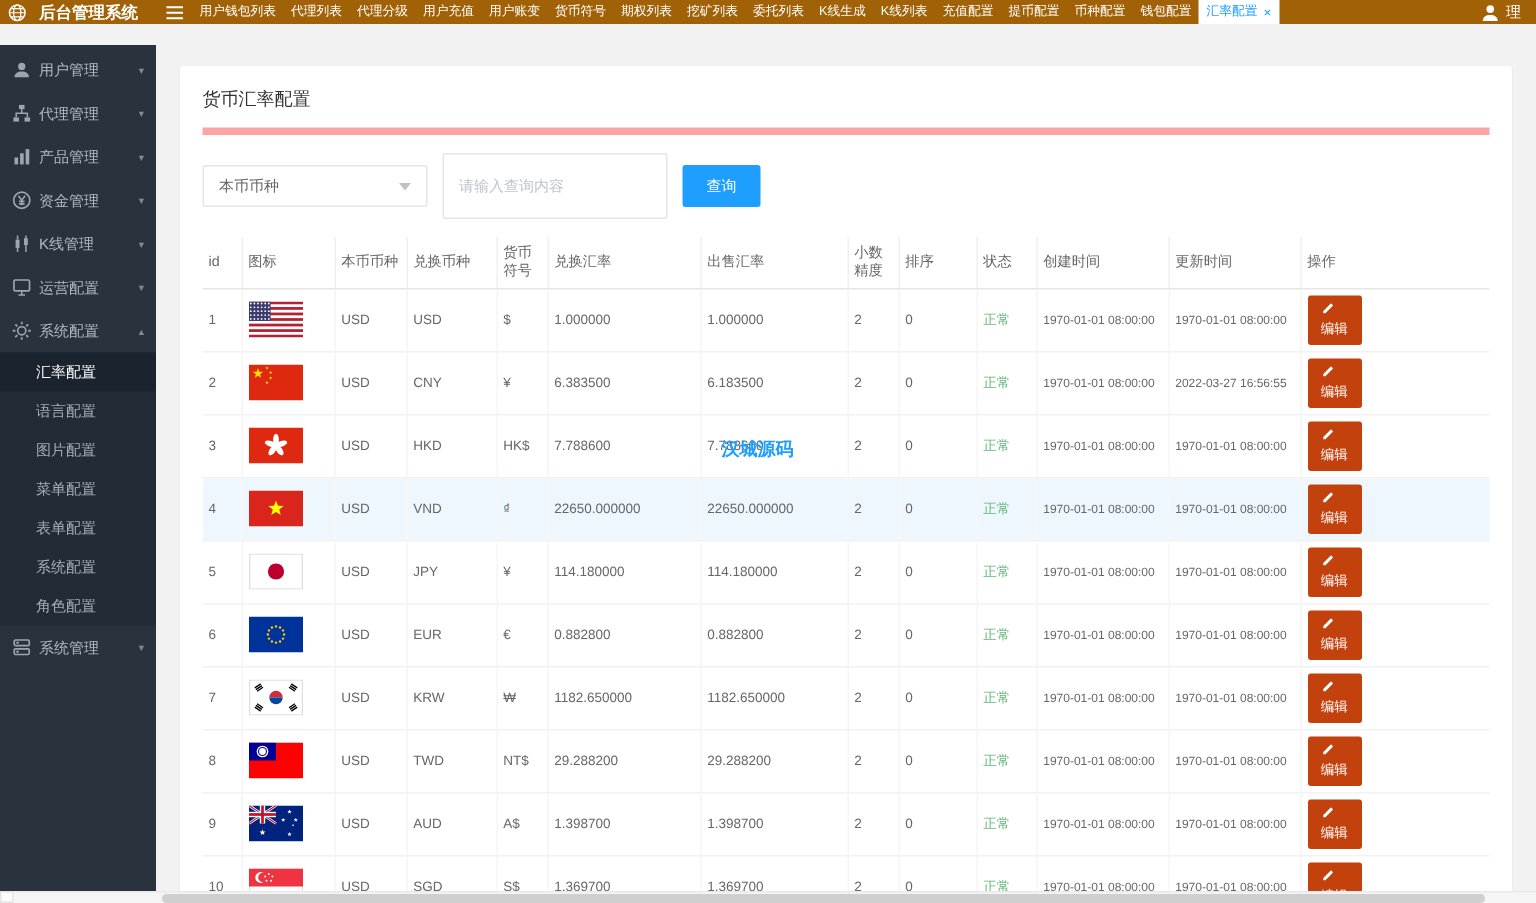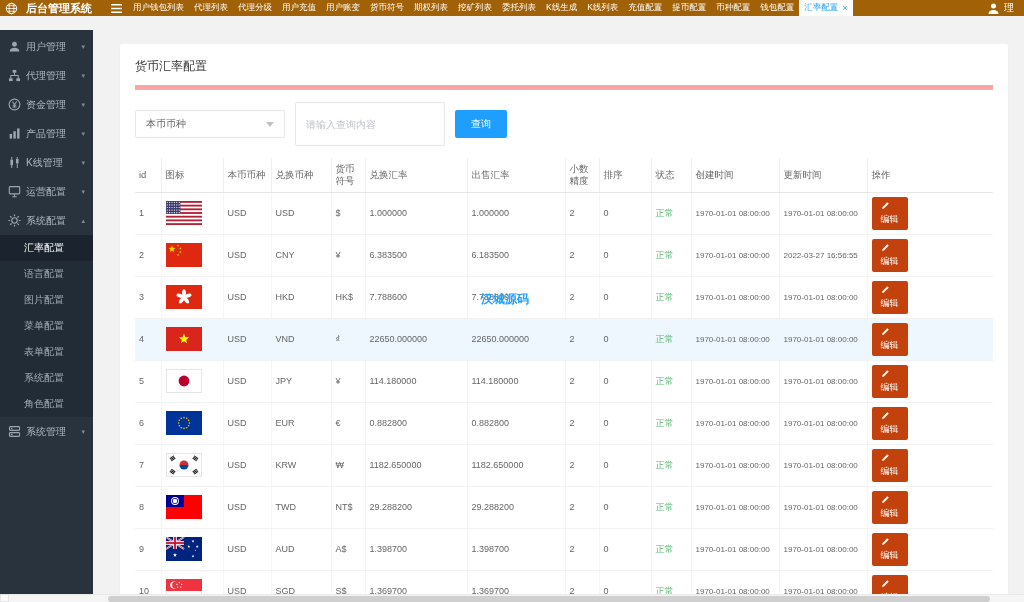--- a/index.html
+++ b/index.html
@@ -12,21 +12,21 @@
   .brand { width:104px; flex:none; display:flex; align-items:center; gap:4px; padding-left:5px; }
   .brand-text { font-size:11px; font-weight:bold; white-space:nowrap; }
   .hamburger { width:24px; flex:none; display:flex; align-items:center; justify-content:center; cursor:pointer; }
   .tabs { flex:1; display:flex; align-items:stretch; overflow:hidden; }
   .tab { display:flex; align-items:center; padding:0 5px; font-size:8.5px; white-space:nowrap; cursor:pointer; }
   .tab.active { background:#fff; color:#1E9FFF; }
   .tab .close { margin-left:4px; font-size:9px; line-height:1; }
   .user { flex:none; display:flex; align-items:center; gap:4px; padding:0 10px; font-size:10px; cursor:pointer; }
 
   
-  .sidebar { position:absolute; top:30px; left:0; bottom:0; width:93px; background:#28333E; padding-top:2px; }
+  .sidebar { position:absolute; top:30px; left:0; bottom:0; width:104px; background:#28333E; padding-top:2px; }
   .sb-item { height:29px; display:flex; align-items:center; gap:5px; padding:0 8px; color:#aeb9c2; font-size:10px; cursor:pointer; white-space:nowrap; }
   .sb-item .sb-label { flex:1; overflow:hidden; }
   .sb-ic { width:13px; height:13px; flex:none; color:#9aa6b0; display:flex; align-items:center; }
   .sb-ic svg { width:13px; height:13px; }
   .sb-caret { font-size:7px; color:#7f8b95; }
   .sb-sub { background:#222c36; }
   .sb-sub .sb-item { height:26px; padding-left:24px; color:#a3adb6; }
   .sb-sub .sb-item.active { background:#1b242e; color:#ffffff; }
 
   
@@ -163,36 +163,36 @@
             <rect x="9" y="10" width="4" height="3" fill="currentColor"></rect>
             <path d="M7 4v3M3 10V7h8v3" stroke="currentColor" fill="none" stroke-width="1.1"></path>
           </svg>
         </span>
         <span class="sb-label">代理管理</span>
         <span class="sb-caret">▾</span>
       </div>
       <div class="sb-item">
         <span class="sb-ic">
           <svg viewBox="0 0 14 14">
-            <circle cx="7" cy="7" r="5.8" fill="none" stroke="currentColor" stroke-width="1.2"></circle>
-            <path d="M4.6 3.8L7 7l2.4-3.2M7 7v3.6M5 7.8h4M5 9.6h4" stroke="currentColor" fill="none" stroke-width="1.1"></path>
-          </svg>
-        </span>
-        <span class="sb-label">资金管理</span>
-        <span class="sb-caret">▾</span>
-      </div>
-      <div class="sb-item">
-        <span class="sb-ic">
-          <svg viewBox="0 0 14 14">
             <rect x="1.8" y="7.5" width="2.6" height="5" fill="currentColor"></rect>
             <rect x="5.8" y="4.5" width="2.6" height="8" fill="currentColor"></rect>
             <rect x="9.8" y="1.5" width="2.6" height="11" fill="currentColor"></rect>
           </svg>
         </span>
         <span class="sb-label">产品管理</span>
+        <span class="sb-caret">▾</span>
+      </div>
+      <div class="sb-item">
+        <span class="sb-ic">
+          <svg viewBox="0 0 14 14">
+            <circle cx="7" cy="7" r="5.8" fill="none" stroke="currentColor" stroke-width="1.2"></circle>
+            <path d="M4.6 3.8L7 7l2.4-3.2M7 7v3.6M5 7.8h4M5 9.6h4" stroke="currentColor" fill="none" stroke-width="1.1"></path>
+          </svg>
+        </span>
+        <span class="sb-label">资金管理</span>
         <span class="sb-caret">▾</span>
       </div>
       <div class="sb-item">
         <span class="sb-ic">
           <svg viewBox="0 0 14 14">
             <path d="M4 1v3M4 10v3M10 1v2M10 8v5" stroke="currentColor" stroke-width="1.1"></path>
             <rect x="2.6" y="4" width="2.8" height="6" fill="currentColor"></rect>
             <rect x="8.6" y="3" width="2.8" height="5" fill="currentColor"></rect>
           </svg>
         </span>

